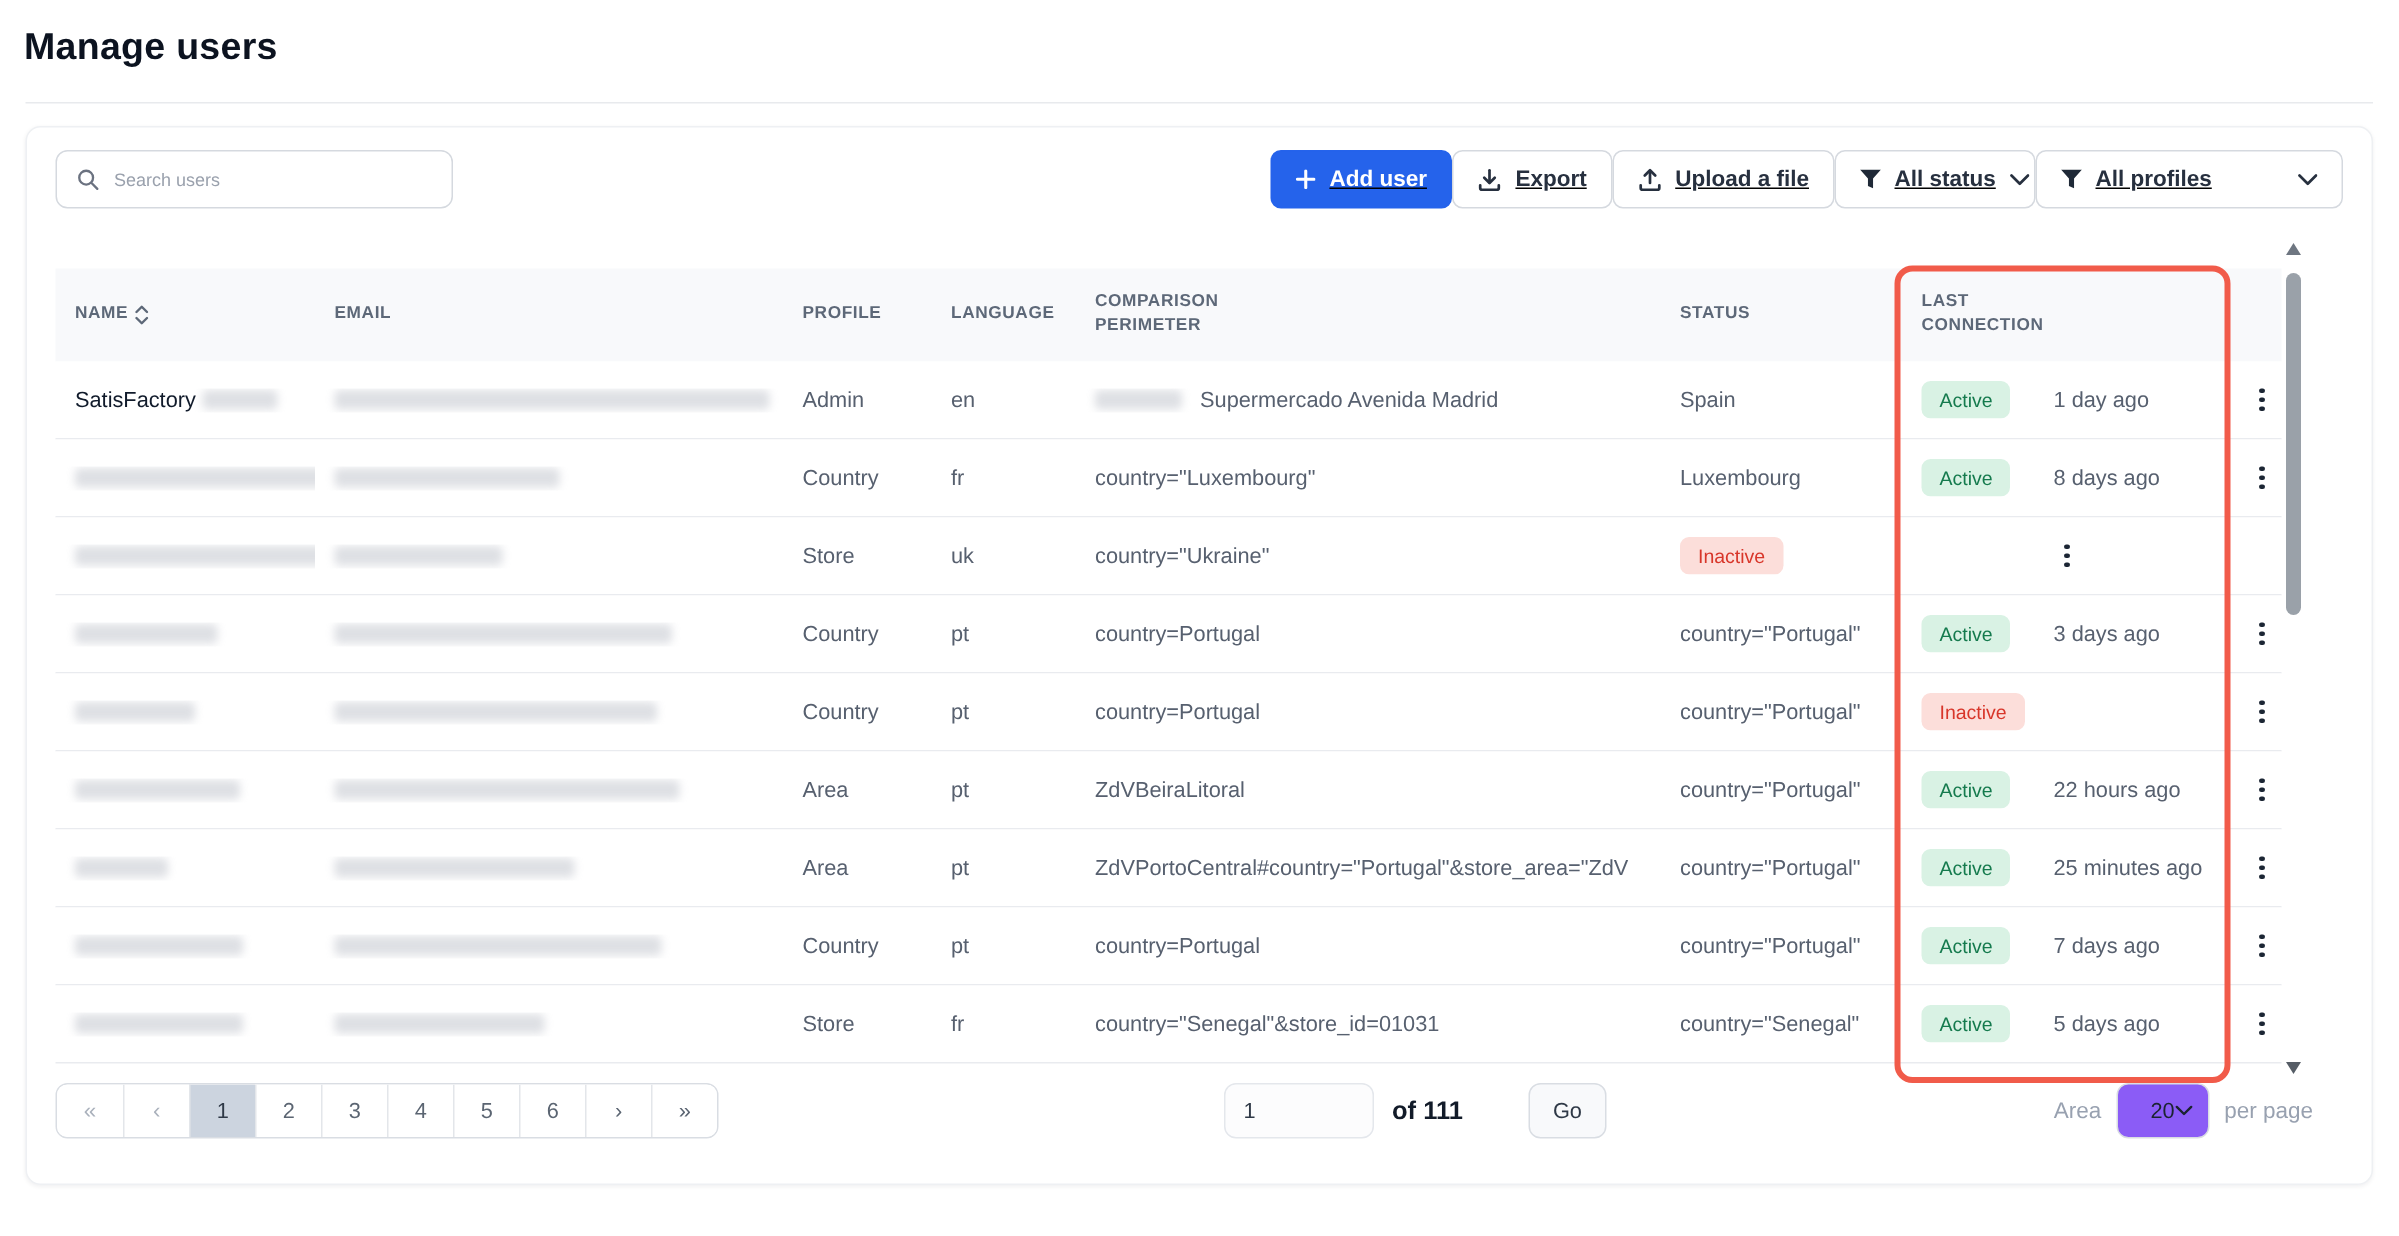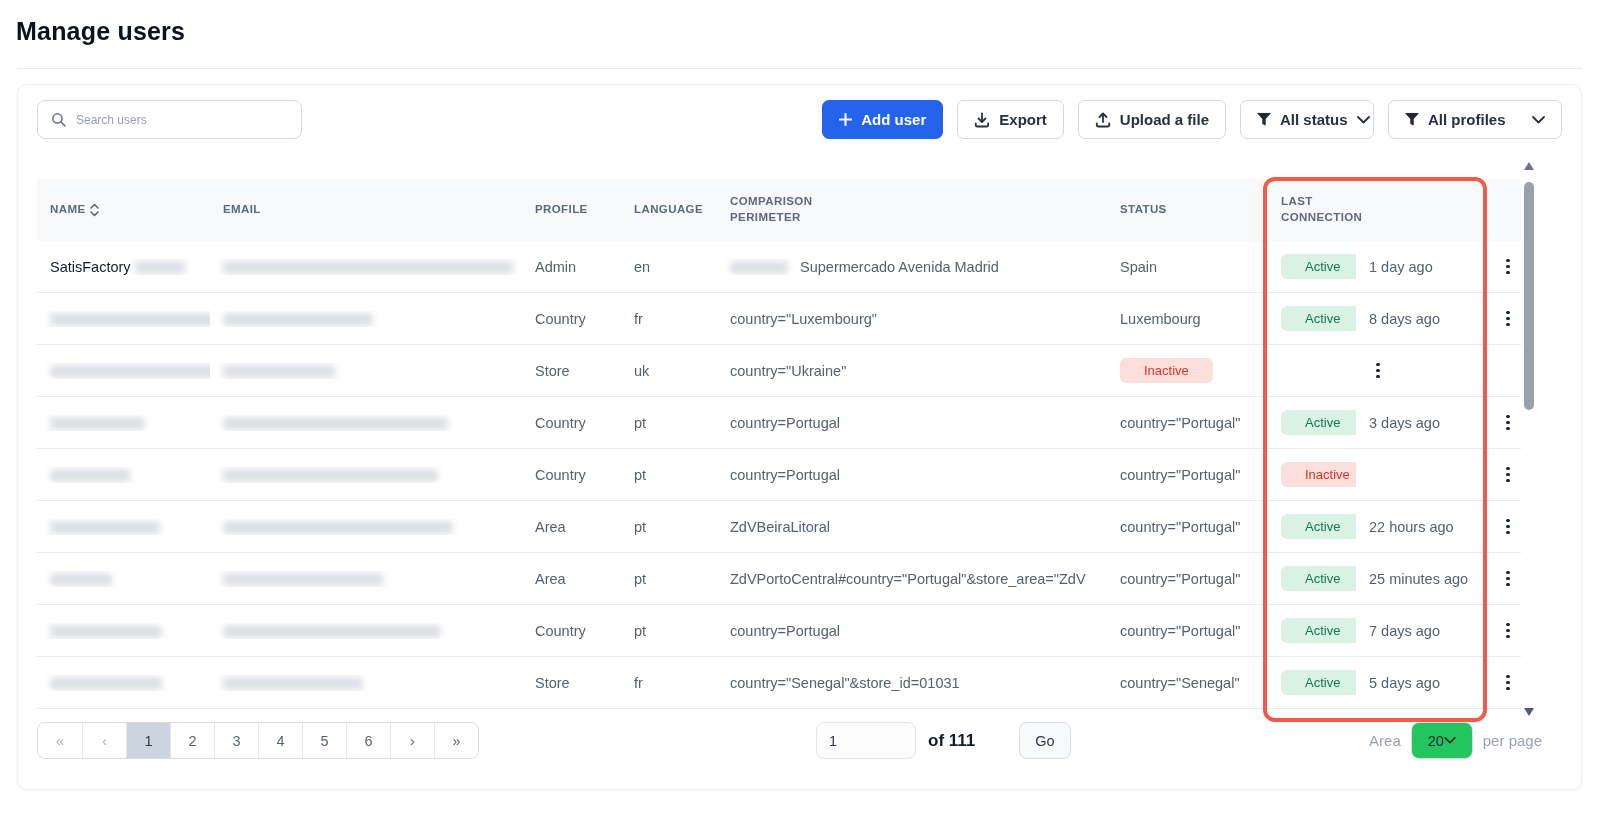--- a/index.html
+++ b/index.html
@@ -10,39 +10,39 @@
   .top-divider { position:absolute; left:17px; right:17px; top:68px; height:1px; background:#e8eaed; }
 
   .card { position:absolute; left:17px; right:17px; top:84px; height:706px; background:#fff;
           border:1px solid #eef0f3; border-radius:10px; box-shadow:0 1px 3px rgba(16,24,40,.06); }
 
   
   .toolbar { position:absolute; left:19px; right:19px; top:15px; height:39px; display:flex; align-items:center; }
   .search-box { width:265px; height:39px; border:1px solid #d5d9df; border-radius:8px; display:flex; align-items:center; padding:0 12px; gap:9px; background:#fff; }
   .search-box input { border:none; outline:none; font-size:12px; color:#374151; width:100%; font-family:inherit; background:transparent; }
   .search-box input::placeholder { color:#9aa1ad; }
-  .toolbar-buttons { margin-left:auto; display:flex; gap:14px; align-items:flex-end; }
+  .toolbar-buttons { margin-left:auto; display:flex; align-items:flex-end;text-decoration:underline; }
   .btn { height:39px; display:flex; align-items:center; gap:9px; border:1px solid #d5d9df; border-radius:7px; background:#fff;
          color:#27303f; font-size:15px; font-weight:600; padding:0 16px; cursor:pointer; font-family:inherit; white-space:nowrap; }
   .btn-primary { background:#2563eb; border-color:#2563eb; color:#fff; font-weight:700; }
   .btn-filter { justify-content:space-between; }
   .w-status { width:134px; }
-  .w-profiles { width:174px; }
+  .w-profiles { width:205px; }
 
   
   .table { position:absolute; left:19px; top:94px; width:1484px; }
   .thead, .tr { display:grid; grid-template-columns:173px 312px 99px 96px 390px 161px 88px 130px 1fr; }
   .thead { background:#f8f9fb; height:62px; align-items:center; }
   .th { padding-left:13px; font-size:11.5px; font-weight:700; color:#5d6878; letter-spacing:.4px; line-height:1.35; }
   .th-sort { display:flex; align-items:center; gap:5px; cursor:pointer; }
   .tr { height:52px; align-items:center; border-bottom:1px solid #e9ebef; background:#fff; }
   .td { padding-left:13px; font-size:14.5px; color:#57606f; white-space:nowrap; overflow:hidden; }
   .dark-text { color:#111b2b; }
   .blur { display:inline-block; height:13px; border-radius:3px; background:#a9aeb9; opacity:.38; filter:blur(3px); vertical-align:middle; margin-right:8px; }
-  .pill { display:inline-block; padding:5px 24px; border-radius:6px; font-size:13px; font-weight:500; }
+  .pill { display:inline-block; padding:5px 12px; border-radius:6px; font-size:13px; font-weight:500; }
   .pill-active { background:#d9f2e4; color:#147a4d; }
   .pill-inactive { background:#fcdeda; color:#d8362a; }
   .kebab { display:flex; flex-direction:column; gap:2.5px; align-items:center; width:18px; padding:4px 0; cursor:pointer; }
   .kebab i { width:3.5px; height:3.5px; border-radius:50%; background:#1c2634; }
 
   
   .highlight-box { position:absolute; left:1263px; top:177px; width:224px; height:545px;
                    border:4px solid #f15b4a; border-radius:12px; pointer-events:none; z-index:6; }
 
   
@@ -56,21 +56,21 @@
   .pager { position:absolute; left:0; top:0; display:flex; border:1px solid #d9dde3; border-radius:8px; overflow:hidden; height:37px; background:#fff; }
   .page-cell { width:44px; height:100%; display:flex; align-items:center; justify-content:center; font-size:14.5px; color:#5b6572; border-left:1px solid #e3e6ea; cursor:pointer; background:#fff; }
   .page-cell:first-child { border-left:none; }
   .page-cell.nav-muted { color:#aab1bc; font-size:15px; }
   .page-cell.active { background:#ccd4df; color:#2f3947; }
   .jump-group { position:absolute; left:779px; top:0; display:flex; align-items:center; gap:12px; height:37px; }
   .jump-input { width:100px; height:37px; border:1px solid #e4e7ec; border-radius:8px; background:#fcfcfd; padding:0 12px; font-size:14.5px; color:#2f3947; font-family:inherit; outline:none; }
   .of-text { font-size:17px; font-weight:700; color:#121b29; white-space:nowrap; }
   .go-btn { height:37px; padding:0 15px; border:1px solid #d9dde3; border-radius:8px; background:#f8f9fb; font-size:14.5px; color:#2f3947; cursor:pointer; font-family:inherit;margin-left:32px; }
   .show-group { position:absolute; right:20px; top:0; display:flex; align-items:center; gap:10px; height:37px; font-size:15px; color:#98a1b0; }
-  .size-select { width:62px; height:37px; border:1px solid #d9dde3; border-radius:8px; display:flex; align-items:center; justify-content:center; padding:0 10px; color:#1b2331; cursor:pointer; background:#22c55e; font-size:14.5px; }
+  .size-select { width:62px; height:37px; border:1px solid #d9dde3; border-radius:8px; display:flex; align-items:center; justify-content:flex-end; padding:0 10px; color:#1b2331; cursor:pointer; background:#8b5cf6; font-size:14.5px; }
 </style>
 </head>
 <body>
 
 <h1 class="page-title">Manage users</h1>
 <div class="top-divider"></div>
 
 <div class="card">
 
   <div class="toolbar">

